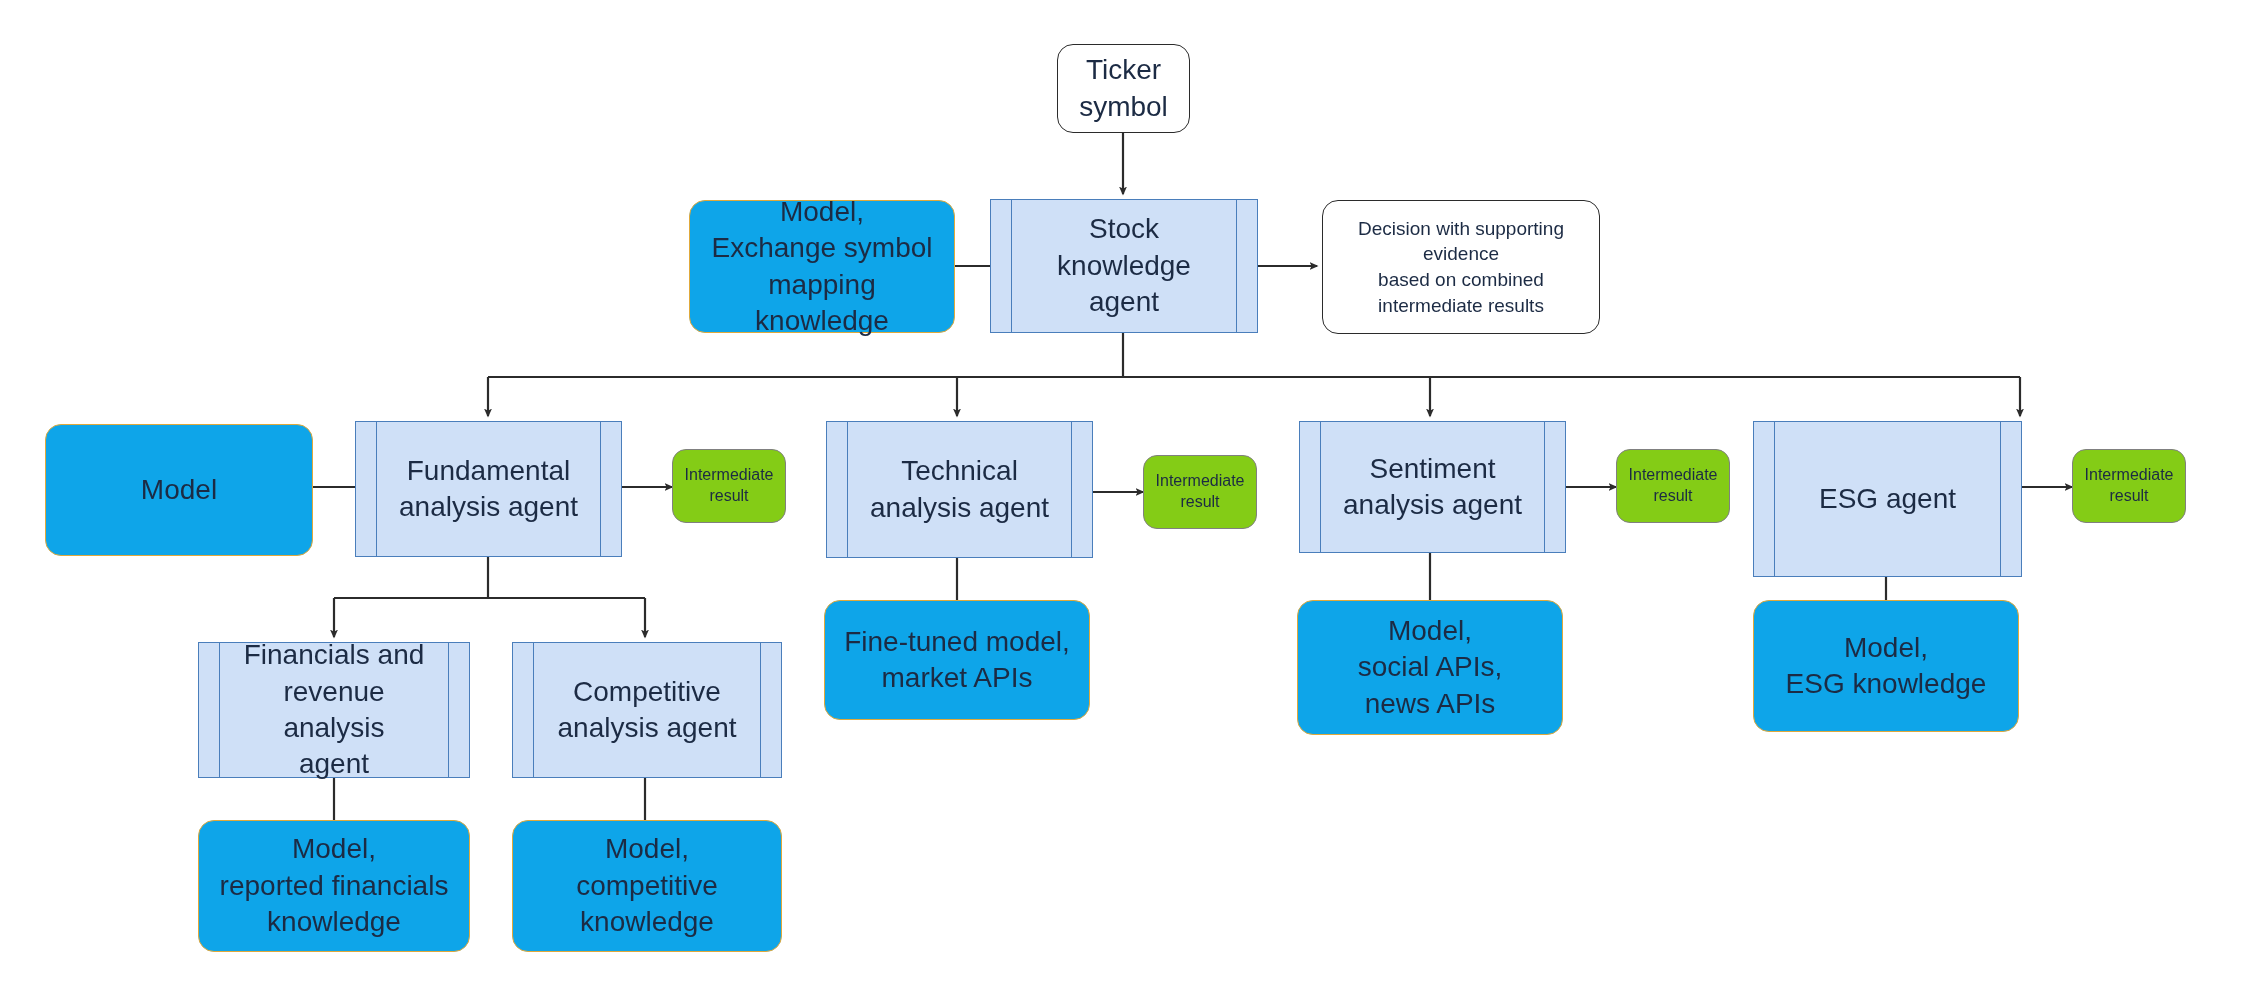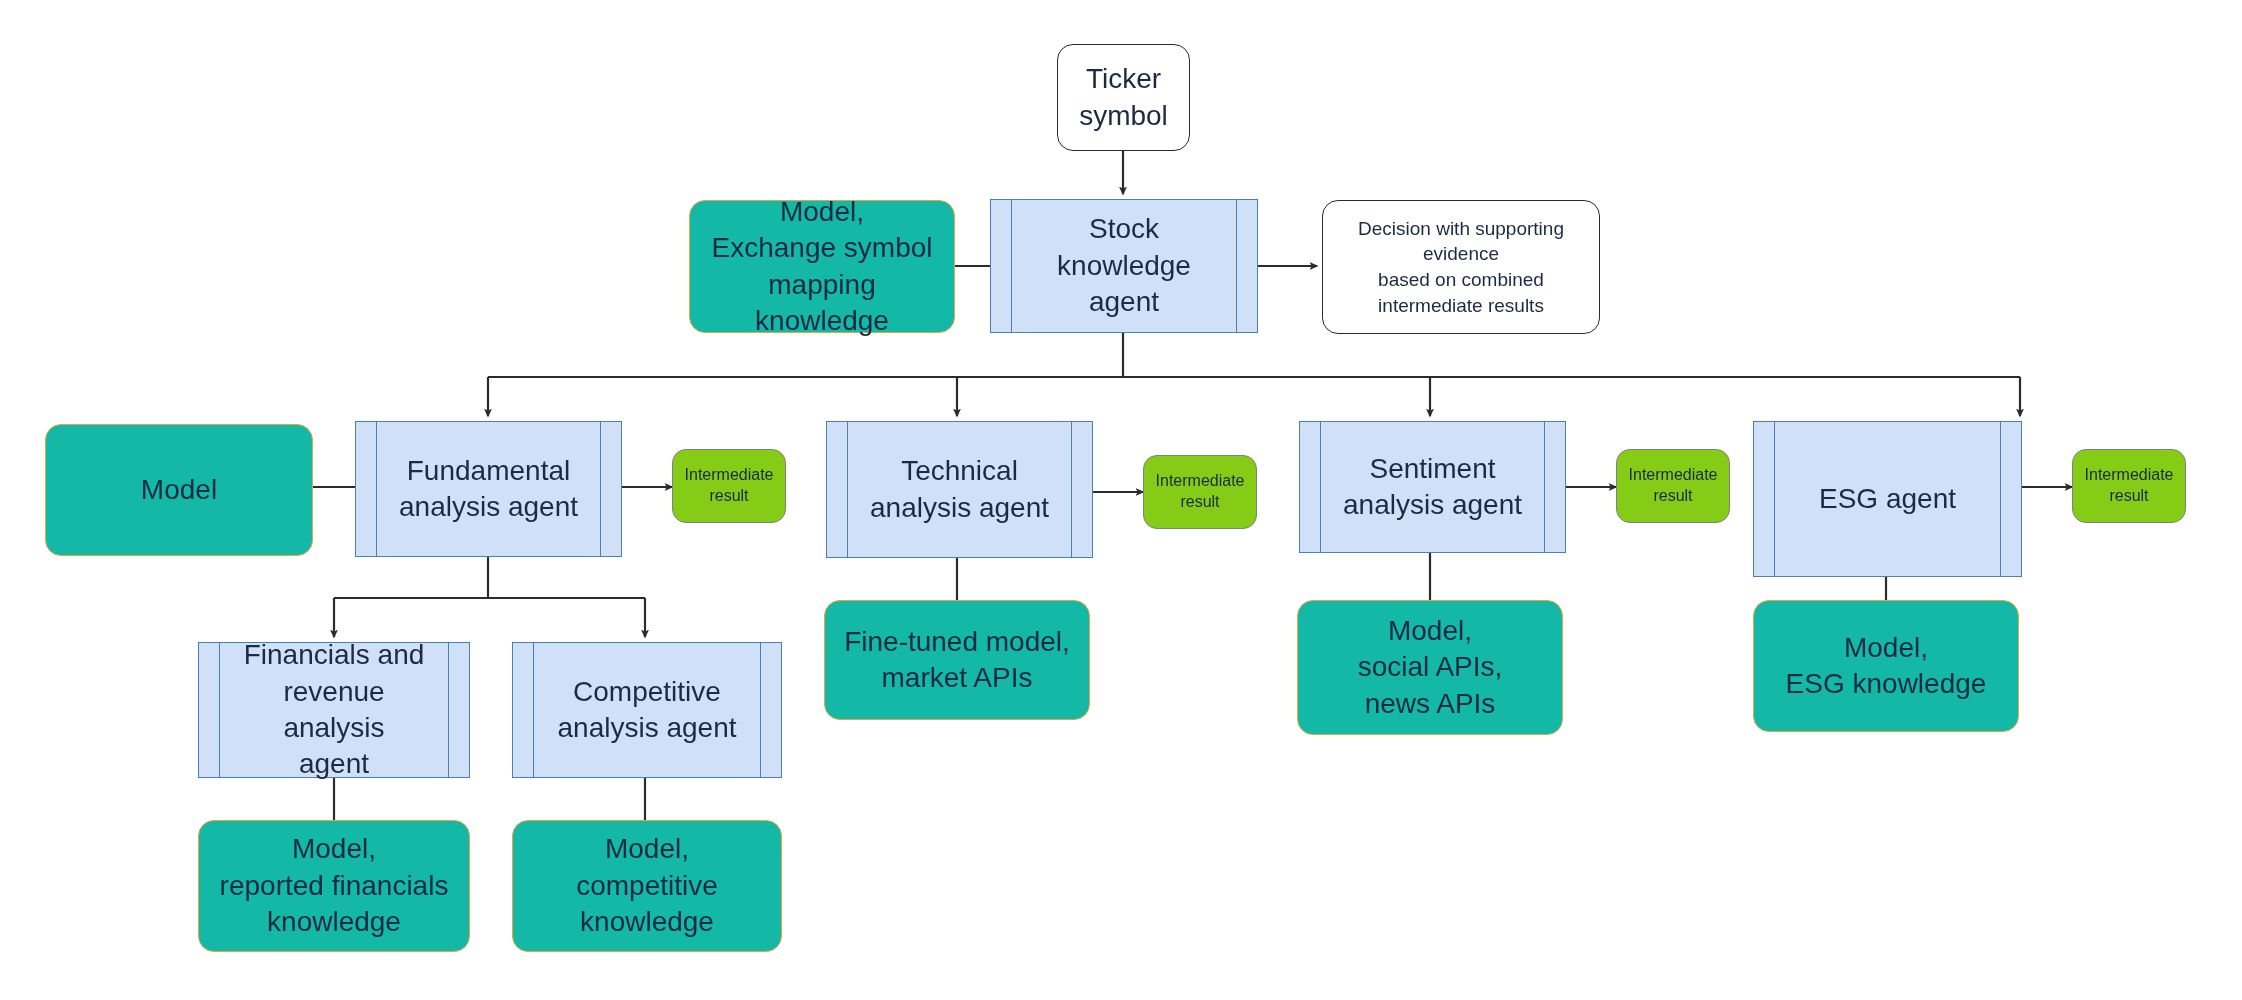--- a/index.html
+++ b/index.html
@@ -55,21 +55,21 @@
     bottom: 0;
     width: 0;
     border-left: 1.5px solid #4a7ebb;
   }
   .node.agent::before { left: 20px; }
   .node.agent::after  { right: 20px; }
   .node.agent .label { position: relative; z-index: 2; }
 
   
   .node.resource {
-    background: #14b8a6;
+    background: #0ea5e9;
     border: 1.6px solid #e0a93b;
     border-radius: 16px;
     font-size: 28px;
     color: #1c2b44;
     padding: 0 18px;
   }
 
   
   .node.plain {
     background: #ffffff;
@@ -130,21 +130,21 @@
       <path d="M488,553 L488,598"></path>
       <path d="M334,598 L645,598"></path>
       <path d="M334,598 L334,637" marker-end="url(#arrow)"></path>
       <path d="M645,598 L645,637" marker-end="url(#arrow)"></path>
 
       <path d="M334,778 L334,820"></path>
       <path d="M645,778 L645,820"></path>
     </g>
   </svg>
 
-  <div class="node plain input" style="left:1057px; top:44px; width:133px; height:107px;">
+  <div class="node plain input" style="left:1057px; top:44px; width:133px; height:89px;">
     <span class="label">Ticker
 symbol</span>
   </div>
 
   <div class="node resource" style="left:689px; top:200px; width:266px; height:133px;">
     <span class="label">Model,
 Exchange symbol
 mapping knowledge</span>
   </div>
 

